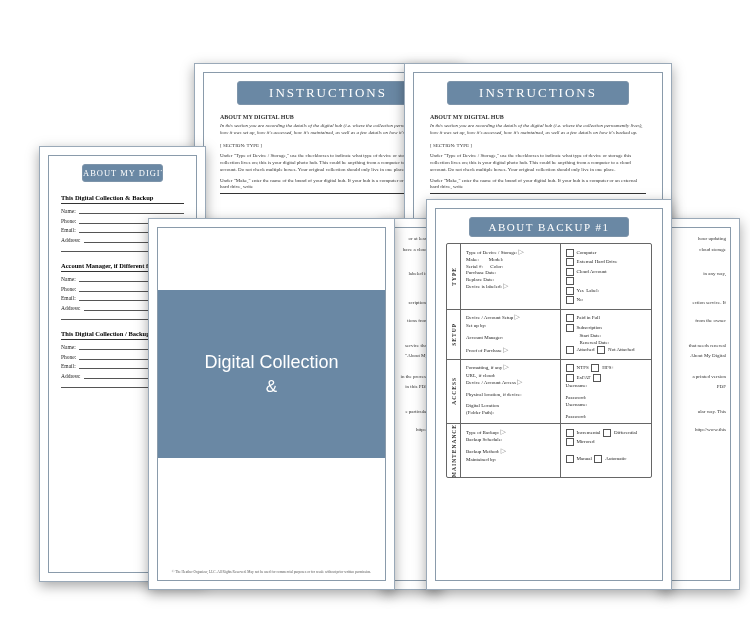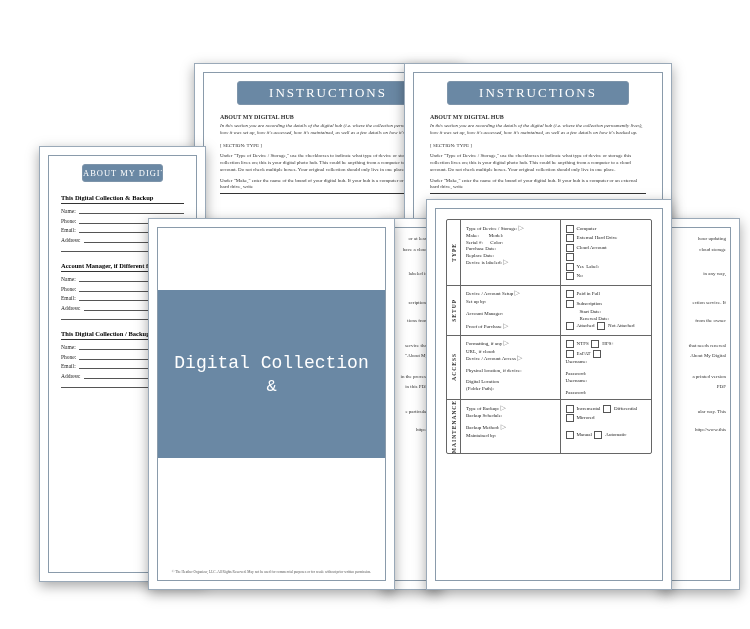--- a/index.html
+++ b/index.html
@@ -6,21 +6,21 @@
   .stage{position:relative;width:750px;height:629px}
   .page{position:absolute;background:#fff;border:1px solid #9aa9b8;box-shadow:0 4px 12px rgba(0,0,0,.35);box-sizing:border-box}
   .page-inner{border:1.5px solid #8a9bab;margin:8px;height:calc(100% - 16px);box-sizing:border-box;padding:6px 10px 10px}
   .banner{background:#6a88a4;color:#fff;text-align:center;font-family:'Times New Roman',serif;letter-spacing:2px;border:1px solid #7d94aa;border-radius:3px;padding:3px 0;margin:2px 23px 6px}
   .tiny{font-size:5px;color:#333;line-height:1.35}
   .sect-head{font-size:6.5px;font-weight:bold;border-bottom:.6px solid #333;padding-bottom:2px;margin:4px 0 2px}
   .field-row{display:flex;align-items:flex-end;gap:3px;margin:1.5px 0}
   .field-row .fl{font-size:5.5px;color:#222;white-space:nowrap}
   .field-row .fv{flex:1;border-bottom:.6px solid #555;height:7px}
   
-  .cover-band{background:#6a88a4;color:#fff;text-align:center;font-family:Liberation Mono, monospace}
+  .cover-band{background:#6a88a4;color:#fff;text-align:center;font-family:Liberation Sans, sans-serif}
   
   .form-wrap{border:1px solid #666;border-radius:2px;margin-top:4px;font-size:5px}
   .form-row{display:flex;border-top:1px solid #666}
   .form-row:first-child{border-top:none}
   .side-tab{width:13px;display:flex;align-items:center;justify-content:center;border-right:1px solid #666}
   .side-tab span{writing-mode:vertical-rl;transform:rotate(180deg);font-size:5.5px;letter-spacing:1px;font-weight:bold;color:#333}
   .cells{flex:1;display:flex}
   .col{padding:3px 5px;box-sizing:border-box}
   .colL{flex:1.1;border-right:1px solid #666}
   .colR{flex:1}
@@ -185,20 +185,21 @@
           </div>
         <div class="field-row">
             <span class="fv"></span>
           </div>
       </div>
     </div>
   </div>
 
   <div class="page" style="left:426px;top:199px;width:246px;height:391px">
     <div class="page-inner">
+      <div class="banner" style="font-size:11px;letter-spacing:1.5px">ABOUT BACKUP #1</div>
 
       <div class="form-wrap">
 
         <div class="form-row">
           <div class="side-tab">
               <span>TYPE</span>
             </div>
           <div class="cells">
             <div class="col colL">
               <div class="kv"><span>Type of Device / Storage:</span> <span class="arrow">▷</span></div>

